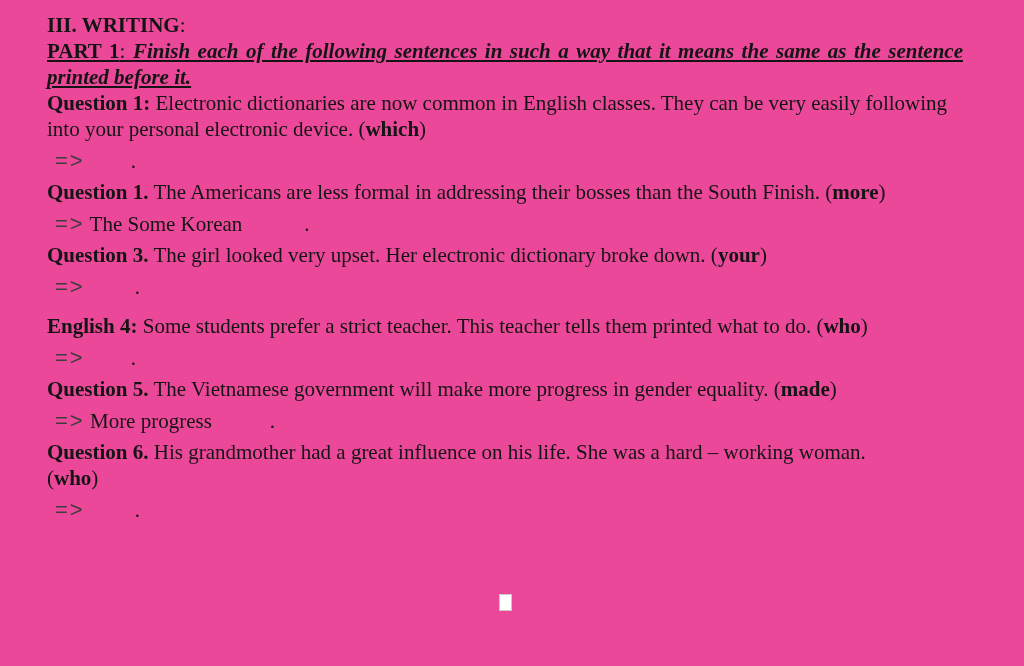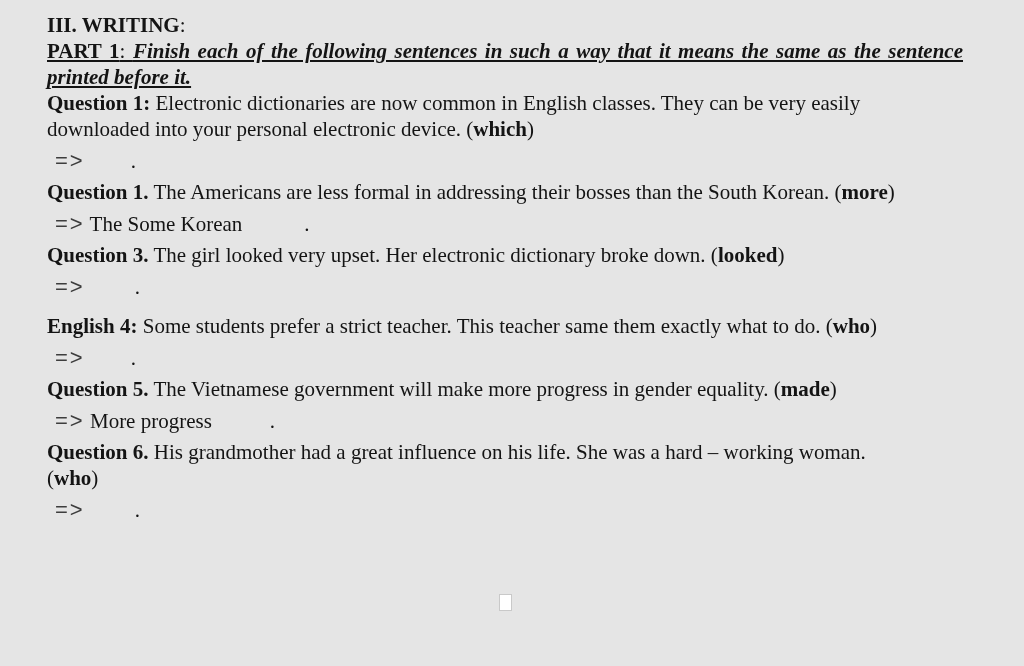--- a/index.html
+++ b/index.html
@@ -12,21 +12,21 @@
   }
   .page {
     box-sizing: border-box;
     width: 1024px;
     height: 666px;
     padding: 12px 61px 0 47px;
     font-family: "Liberation Serif", "DejaVu Serif", serif;
     font-size: 21px;
     line-height: 26px;
     color: #141414;
-    background: #e5e5e5;
+    background: #ec4899;
   }
   .p { margin: 0; }
   .justify { text-align: justify; text-decoration: underline; }
   .b  { font-weight: bold; }
   .bi { font-weight: bold; font-style: italic; }
   .arrow-line { margin: 6px 0 5px 0; padding-left: 8px; }
   .arrow {
     font-family: "Liberation Sans", "DejaVu Sans", sans-serif;
     font-size: 22px;
     color: #3d3d3d;
@@ -46,33 +46,33 @@
 </style>
 </head>
 <body>
 
 <main class="page">
 
   <p class="p"><span class="b">III. WRITING</span><span>:</span></p>
 
   <p class="p justify"><span class="b">PART 1</span><span>: </span><span class="bi">Finish each of the following sentences in such a way that it means the same as the sentence printed before it.</span></p>
 
-  <p class="p"><span class="b">Question 1:</span><span> Electronic dictionaries are now common in English classes. They can be very easily downloaded into your personal electronic device. (</span><span class="b">which</span><span>)</span></p>
+  <p class="p"><span class="b">Question 1:</span><span> Electronic dictionaries are now common in English classes. They can be very easily following into your personal electronic device. (</span><span class="b">which</span><span>)</span></p>
 
   <p class="p arrow-line"><span class="arrow">=&gt;</span><span></span><span class="blank"></span><span>.</span></p>
 
-  <p class="p"><span class="b">Question 1.</span><span> The Americans are less formal in addressing their bosses than the South Korean. (</span><span class="b">more</span><span>)</span></p>
+  <p class="p"><span class="b">Question 1.</span><span> The Americans are less formal in addressing their bosses than the South Finish. (</span><span class="b">more</span><span>)</span></p>
 
   <p class="p arrow-line"><span class="arrow">=&gt;</span><span> The Some Korean</span><span class="blank" style="width:62px"></span><span>.</span></p>
 
-  <p class="p"><span class="b">Question 3.</span><span> The girl looked very upset. Her electronic dictionary broke down. (</span><span class="b">looked</span><span>)</span></p>
+  <p class="p"><span class="b">Question 3.</span><span> The girl looked very upset. Her electronic dictionary broke down. (</span><span class="b">your</span><span>)</span></p>
 
   <p class="p arrow-line"><span class="arrow">=&gt;</span><span></span><span class="blank" style="width:50px"></span><span>.</span></p>
 
-  <p class="p gap-before"><span class="b">English 4:</span><span> Some students prefer a strict teacher. This teacher same them exactly what to do. (</span><span class="b">who</span><span>)</span></p>
+  <p class="p gap-before"><span class="b">English 4:</span><span> Some students prefer a strict teacher. This teacher tells them printed what to do. (</span><span class="b">who</span><span>)</span></p>
 
   <p class="p arrow-line"><span class="arrow">=&gt;</span><span></span><span class="blank"></span><span>.</span></p>
 
   <p class="p"><span class="b">Question 5.</span><span> The Vietnamese government will make more progress in gender equality. (</span><span class="b">made</span><span>)</span></p>
 
   <p class="p arrow-line"><span class="arrow">=&gt;</span><span> More progress</span><span class="blank" style="width:58px"></span><span>.</span></p>
 
   <p class="p"><span class="b">Question 6.</span><span> His grandmother had a great influence on his life. She was a hard – working woman.</span><br><span>(</span><span class="b">who</span><span>)</span></p>
 
   <p class="p arrow-line"><span class="arrow">=&gt;</span><span></span><span class="blank" style="width:50px"></span><span>.</span></p>

